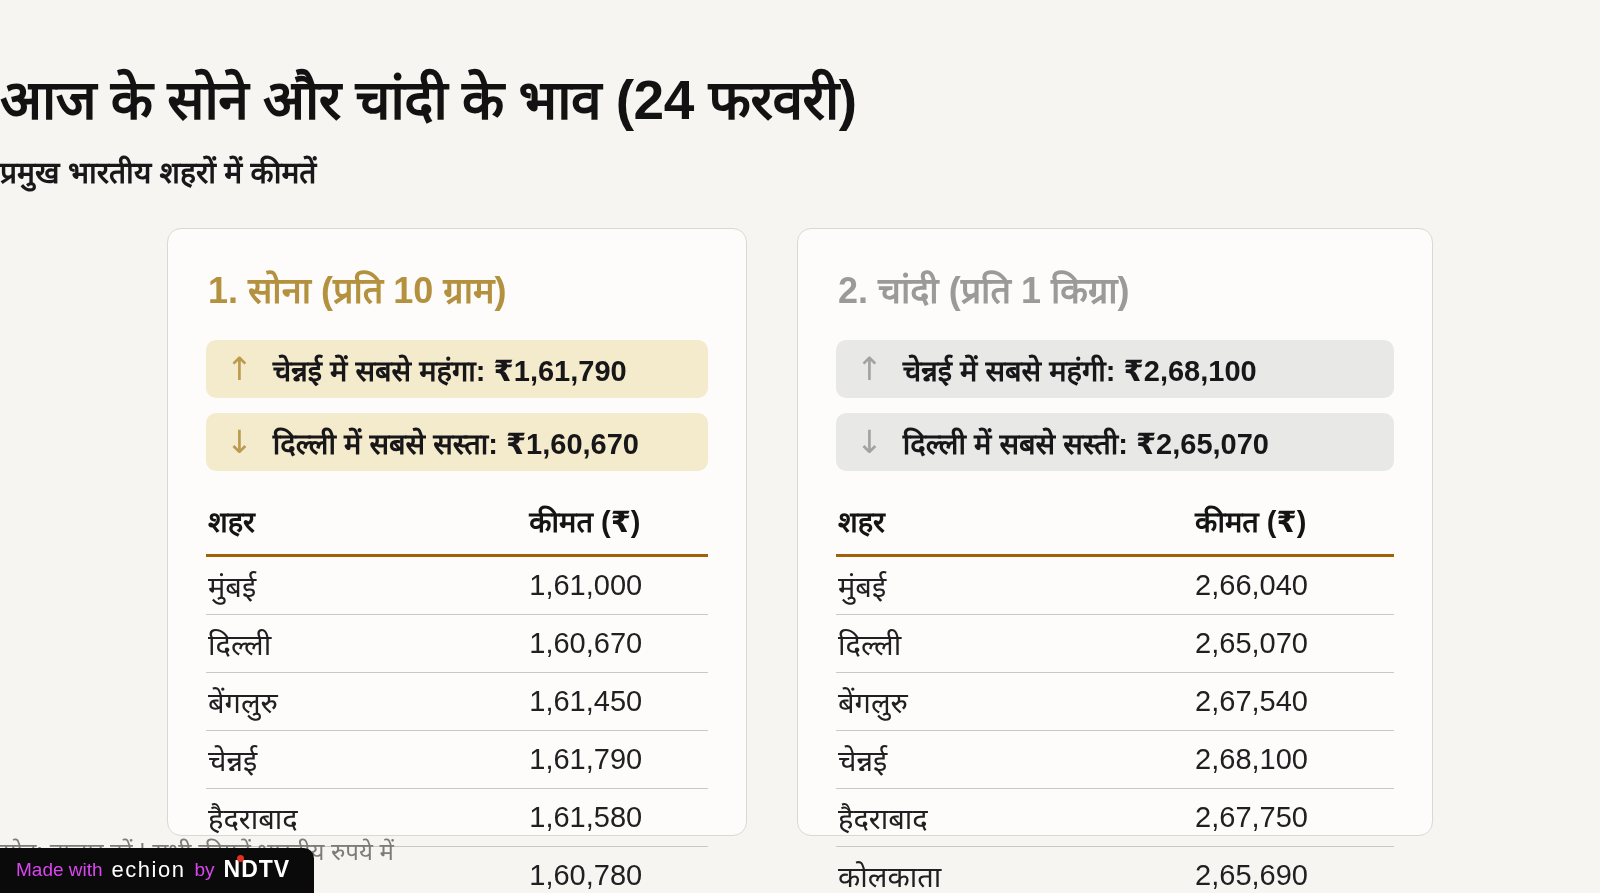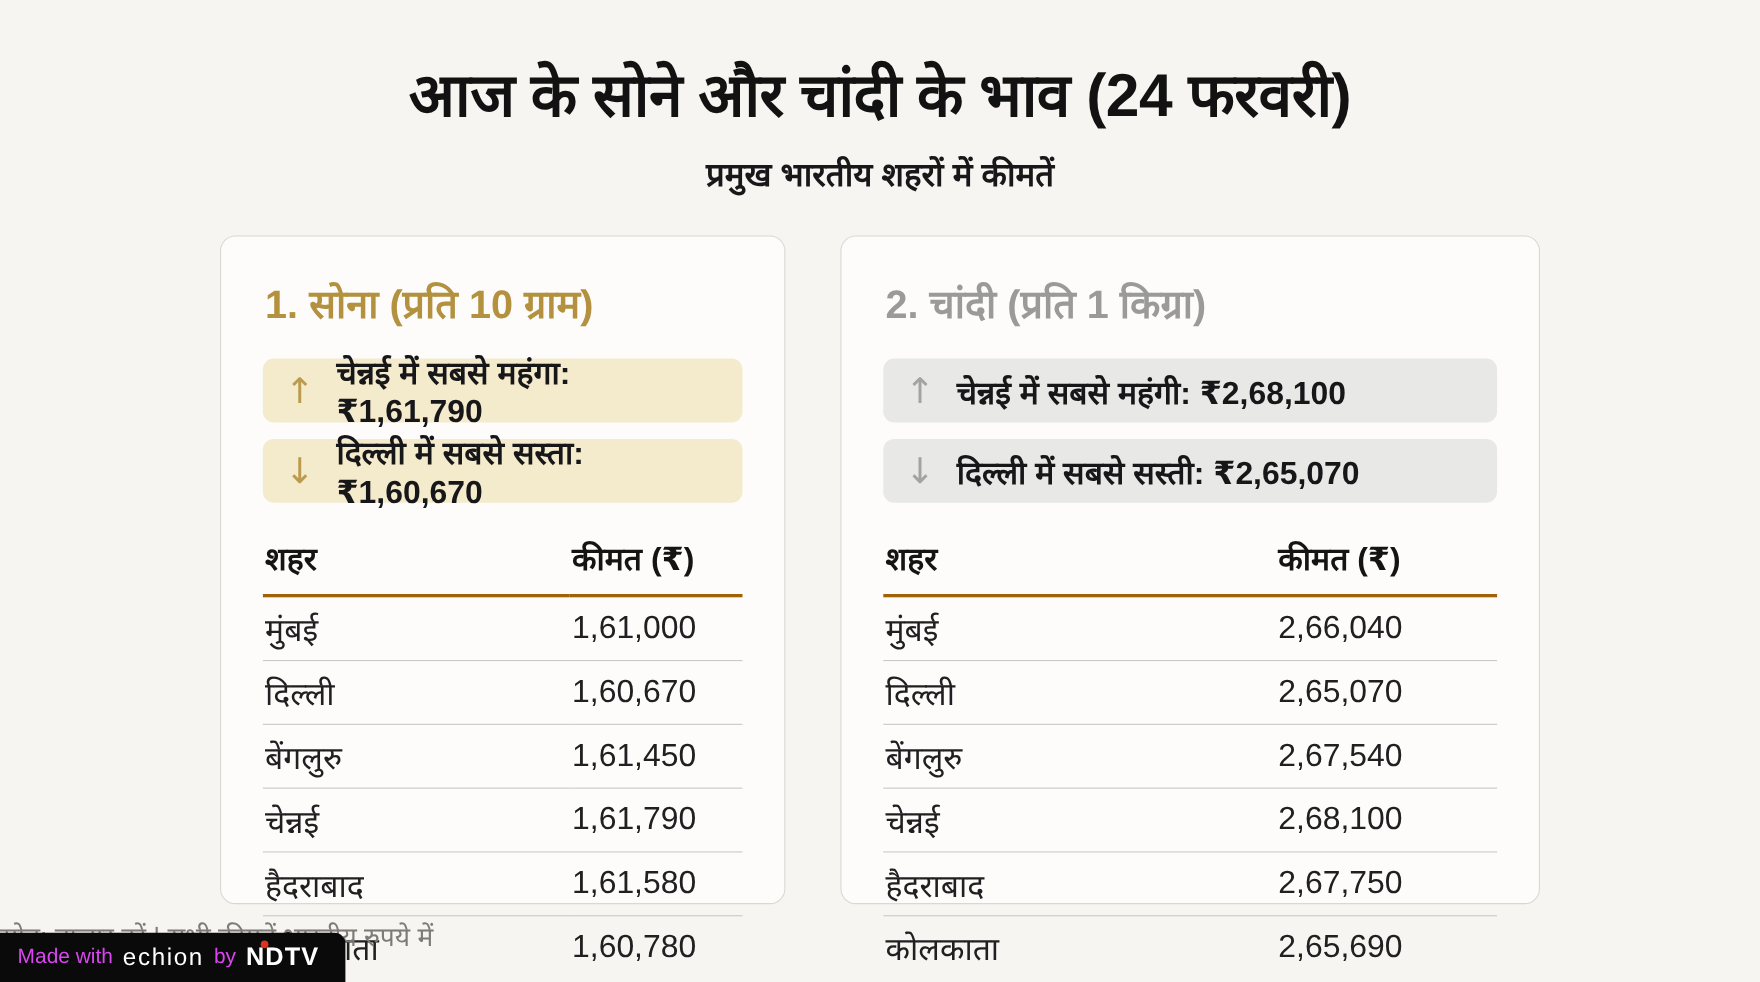--- a/index.html
+++ b/index.html
@@ -3,32 +3,32 @@
 <meta charset="utf-8">
 <style>
   * { margin:0; padding:0; box-sizing:border-box; }
   html,body { width:1600px; height:893px; overflow:hidden; }
   body {
     background:#f7f5f1;
     font-family:"Liberation Sans","DejaVu Sans",sans-serif;
     color:#1b1b1e;
     position:relative;
   }
-  .header { text-align:center; padding-top:46px; }
+  .header { padding-top:60px; }
   .page-title {
     font-size:55px; font-weight:700; color:#121212; letter-spacing:-0.5px;
   }
   .page-subtitle {
     font-size:30px; font-weight:600; color:#18181a; margin-top:16px;
   }
   .cards {
     display:flex; justify-content:center; gap:50px; margin-top:36px;
   }
   .card {
-    width:514px; height:608px;
+    width:580px; height:608px;
     background:#fdfcfb;
     border:1.5px solid #dad8d4;
     border-radius:14px;
     padding:34px 38px;
   }
   .card.silver { width:636px; }
   .card-title { font-size:36px; font-weight:600; margin:2px 0 26px 2px; }
   .card.gold .card-title { color:#b3913f; }
   .card.silver .card-title { color:#9a9a9a; }
   .badge {

